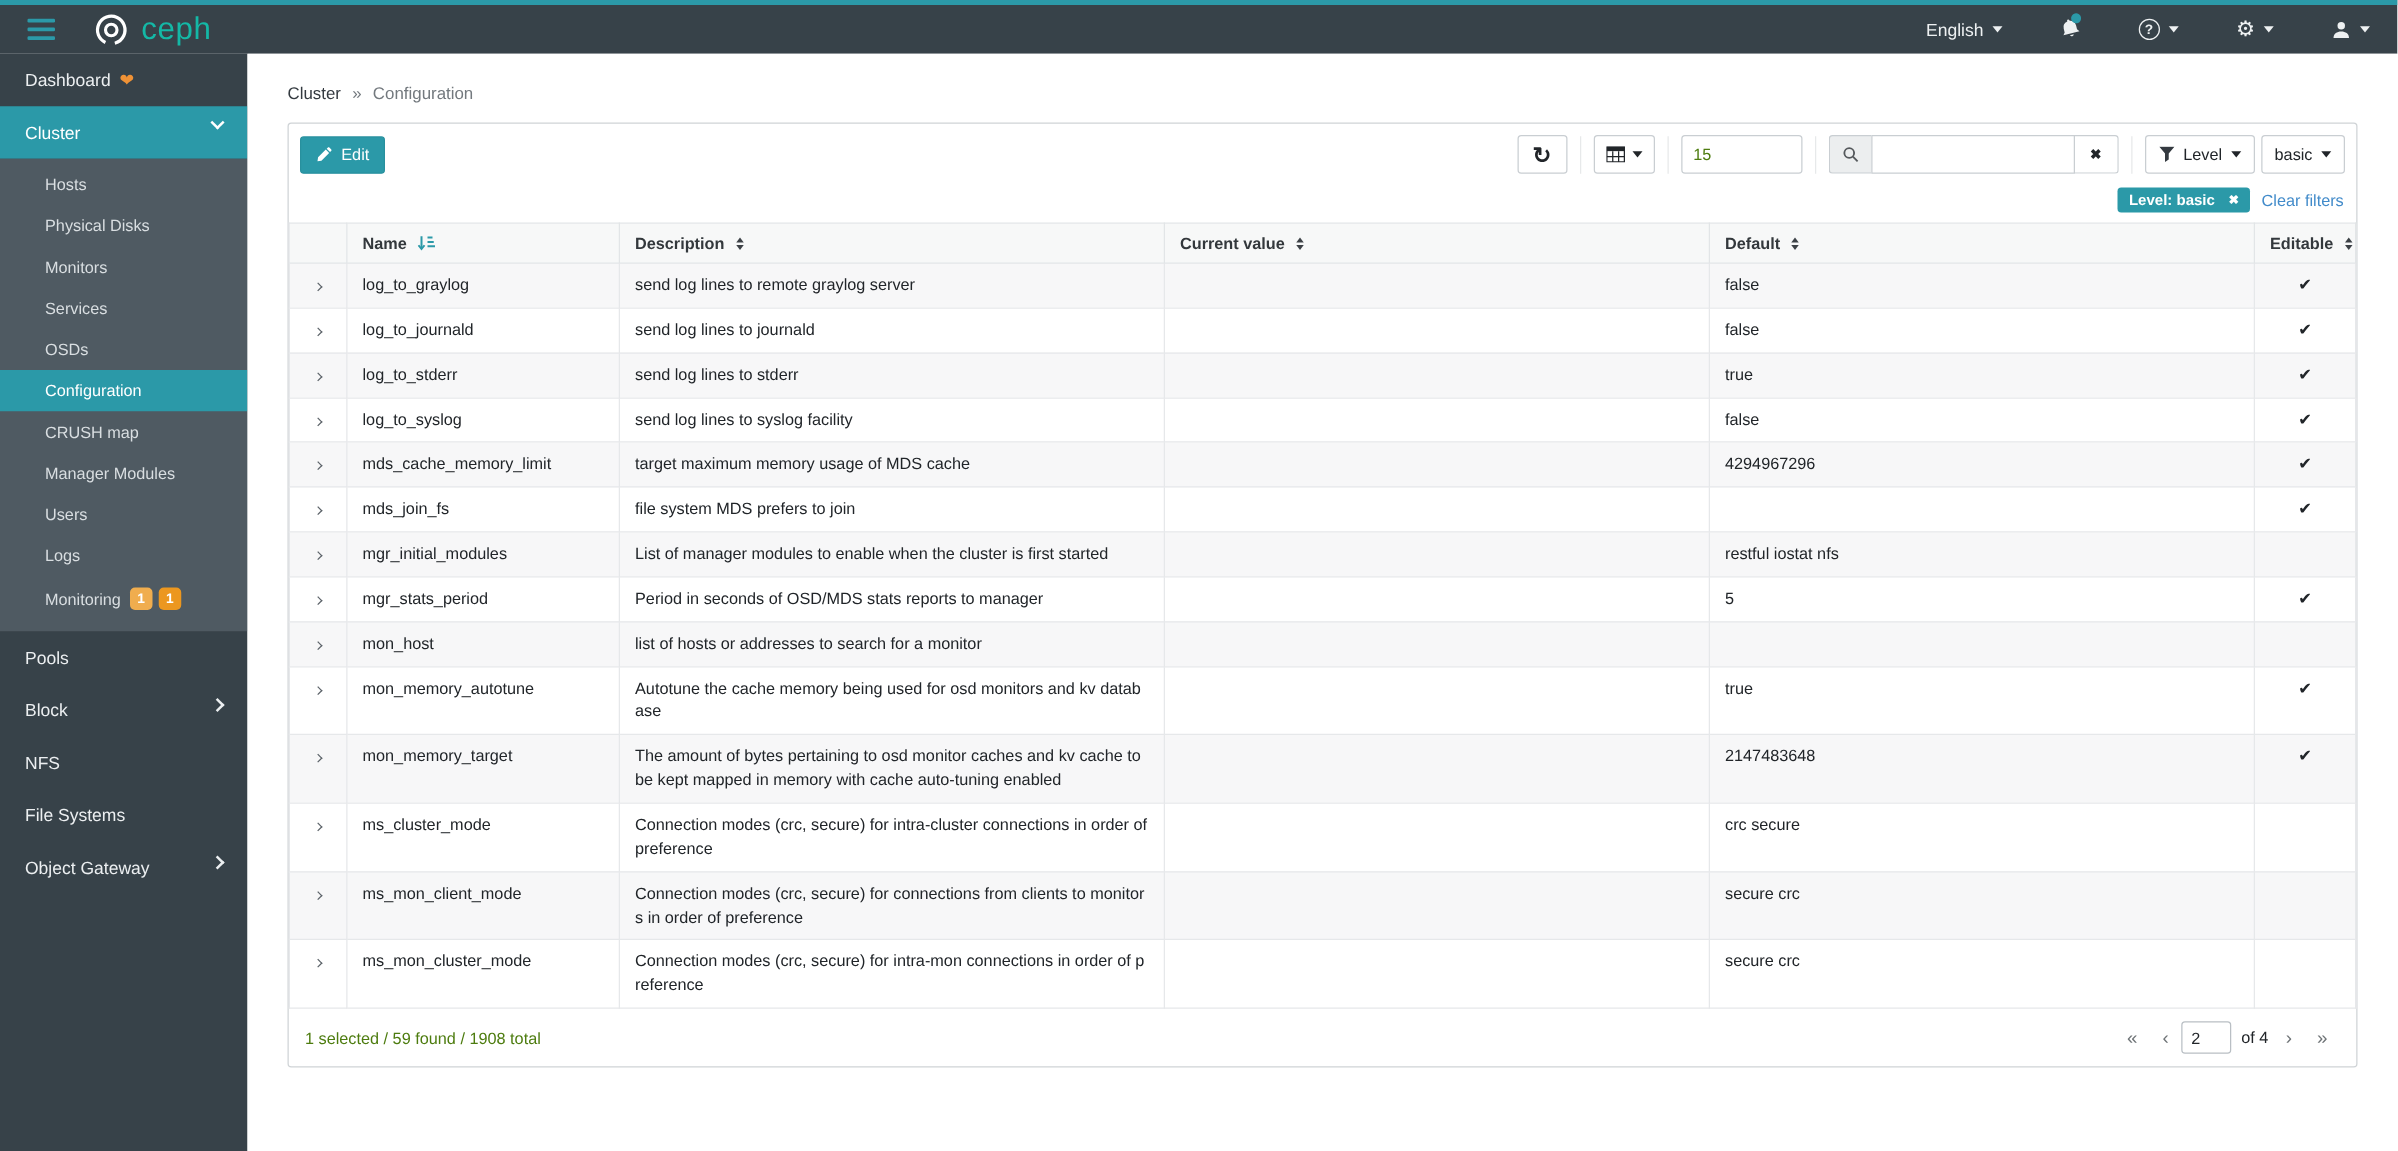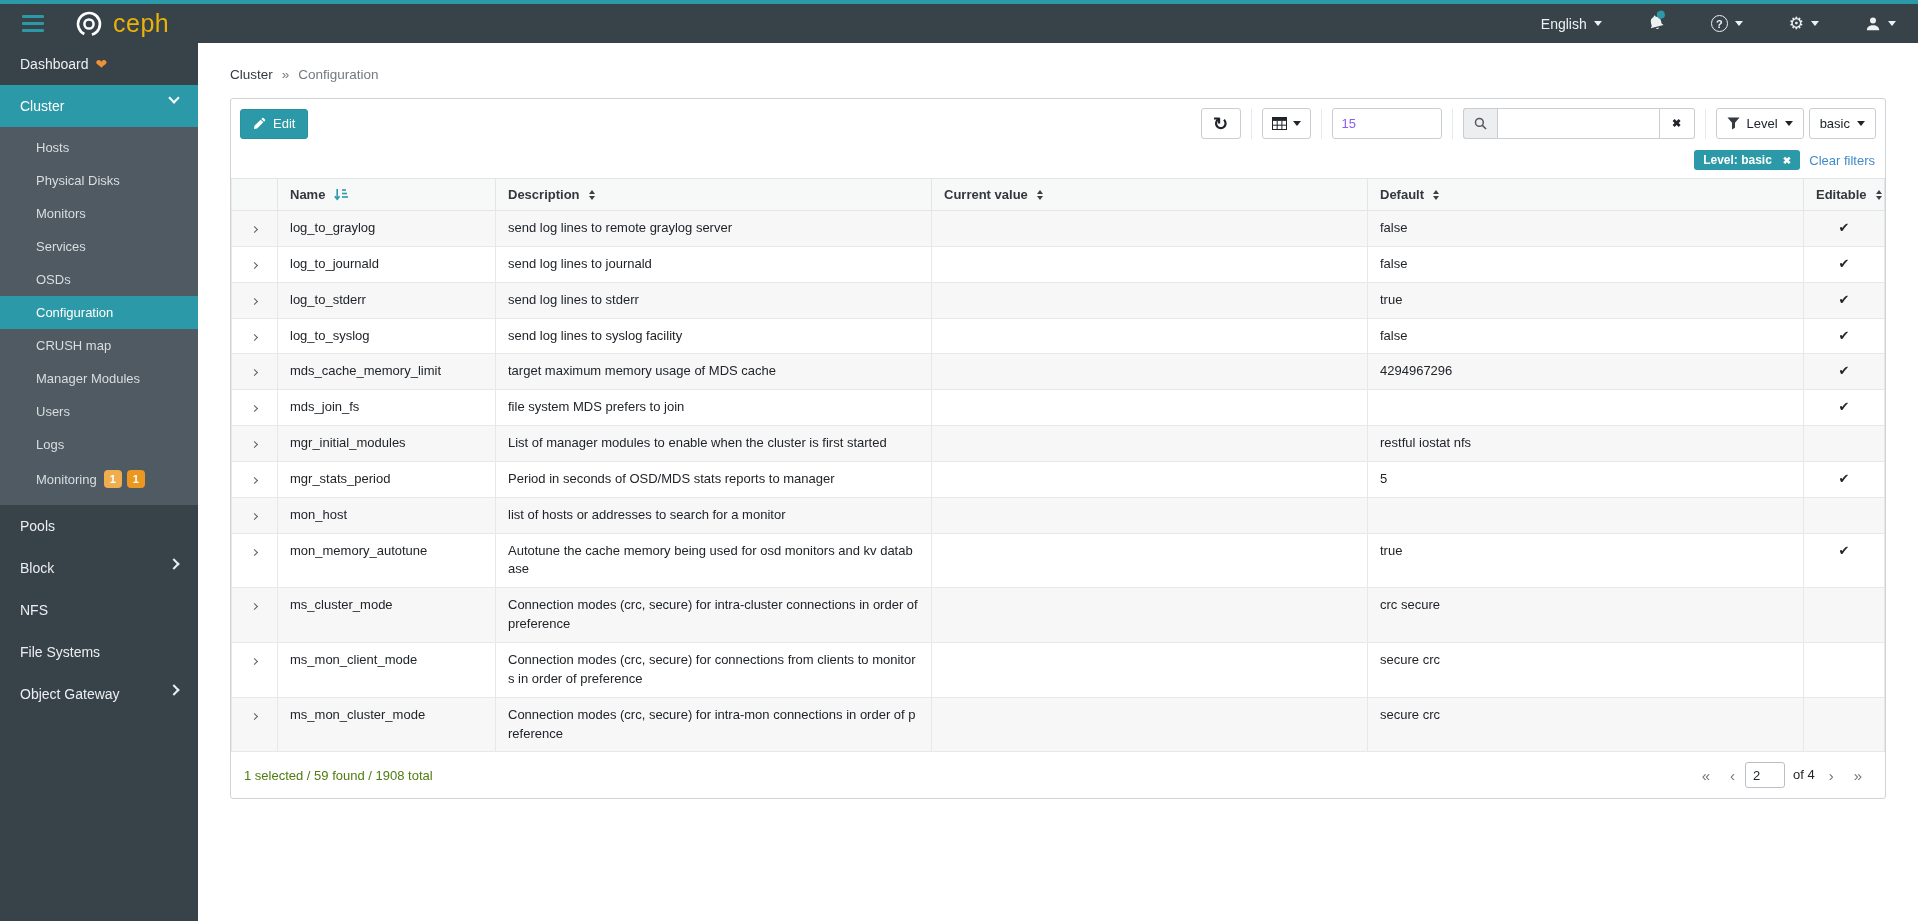--- a/index.html
+++ b/index.html
@@ -4,21 +4,21 @@
 <style>
   * { margin:0; padding:0; box-sizing:border-box; }
   html,body { width:1918px; height:921px; background:#fff; font-family:"Liberation Sans", sans-serif; }
   .page { width:1918px; height:921px; overflow:hidden; display:flex; flex-direction:column; }
 
   
   .navbar { height:43px; background:#374249; border-top:4px solid #2b99a8; display:flex; align-items:center; padding:0 22px; color:#eef1f2; flex:0 0 auto; }
   .hamburger { display:flex; flex-direction:column; gap:4px; cursor:pointer; margin-right:30px; }
   .hamburger i { display:block; width:22px; height:3px; background:#2b99a8; border-radius:1px; }
   .brand { display:flex; align-items:center; gap:9px; cursor:pointer; }
-  .brand-text { font-size:25px; color:#eab308; letter-spacing:.5px; }
+  .brand-text { font-size:25px; color:#14b8a6; letter-spacing:.5px; }
   .nav-right { margin-left:auto; display:flex; align-items:center; gap:46px; font-size:14px; }
   .nav-item { display:flex; align-items:center; gap:7px; cursor:pointer; color:#eef1f2; }
   .caret { width:0; height:0; border-left:4px solid transparent; border-right:4px solid transparent; border-top:5px solid currentColor; display:inline-block; }
   .caret.dark { border-top-color:#212529; }
   .bell-wrap { position:relative; display:inline-block; transform:rotate(-14deg); }
   .bell-dot { position:absolute; top:-2px; right:-2px; width:8px; height:8px; border-radius:50%; background:#2b99a8; }
   .help-circle { width:17px; height:17px; border:1.4px solid #eef1f2; border-radius:50%; font-size:11px; font-weight:700; display:flex; align-items:center; justify-content:center; }
   .gear-glyph { font-size:17px; line-height:1; }
 
   
@@ -46,21 +46,21 @@
 
   .card { border:1px solid #cfd3d6; border-radius:3px; background:#fff; }
 
   
   .toolbar { display:flex; align-items:center; padding:9px 9px; }
   .btn-edit { display:flex; align-items:center; gap:7px; background:#2b99a8; border:1px solid #28909e; color:#fff; font-size:13px; padding:0 12px; height:30px; border-radius:3px; cursor:pointer; font-family:inherit; }
   .toolbar-right { margin-left:auto; display:flex; align-items:center; }
   .tb-sep { width:1px; height:30px; background:#e7e9ea; margin:0 10px; }
   .btn-tool { height:31px; min-width:40px; background:#fff; border:1px solid #c9ced2; border-radius:3px; display:flex; align-items:center; justify-content:center; gap:6px; cursor:pointer; padding:0 9px; font-family:inherit; }
   .refresh-glyph { font-size:18px; line-height:1; color:#212529; font-weight:700; }
-  .page-size { width:110px; height:31px; border:1px solid #c9ced2; border-radius:3px; padding:0 9px; font-size:13px; color:#8b5cf6; font-family:inherit; }
+  .page-size { width:97px; height:31px; border:1px solid #c9ced2; border-radius:3px; padding:0 9px; font-size:13px; color:#4d7c0f; font-family:inherit; }
   .search-group { display:flex; height:31px; }
   .search-prefix { width:34px; background:#eceeef; border:1px solid #c9ced2; border-right:none; border-radius:3px 0 0 3px; display:flex; align-items:center; justify-content:center; }
   .search-input { width:163px; border:1px solid #c9ced2; padding:0 8px; font-size:13px; font-family:inherit; }
   .search-clear { width:35px; background:#fff; border:1px solid #c9ced2; border-left:none; border-radius:0 3px 3px 0; font-size:11px; color:#212529; cursor:pointer; font-weight:700; }
   .btn-filter { height:31px; background:#fff; border:1px solid #c9ced2; border-radius:3px; display:flex; align-items:center; gap:7px; font-size:13px; color:#212529; padding:0 10px; cursor:pointer; font-family:inherit; }
   .btn-filter + .btn-filter { margin-left:5px; }
 
   
   .filter-row { display:flex; justify-content:flex-end; align-items:center; gap:9px; padding:2px 10px 8px; }
   .chip { background:#2b99a8; color:#fff; font-size:12px; font-weight:700; border-radius:3px; padding:3px 9px; display:inline-flex; align-items:center; gap:11px; }
@@ -416,20 +416,28 @@
               <tr>
                 <td class="cell-expand"><span class="chev right"></span></td>
                 <td class="cell-name">mon_memory_autotune</td>
                 <td class="cell-desc">Autotune the cache memory being used for osd monitors and kv database</td>
                 <td class="cell-current"></td>
                 <td class="cell-default">true</td>
                 <td class="cell-editable"><span class="check">✔</span></td>
               </tr>
               <tr>
                 <td class="cell-expand"><span class="chev right"></span></td>
+                <td class="cell-name">mon_memory_target</td>
+                <td class="cell-desc">The amount of bytes pertaining to osd monitor caches and kv cache to be kept mapped in memory with cache auto-tuning enabled</td>
+                <td class="cell-current"></td>
+                <td class="cell-default">2147483648</td>
+                <td class="cell-editable"><span class="check">✔</span></td>
+              </tr>
+              <tr>
+                <td class="cell-expand"><span class="chev right"></span></td>
                 <td class="cell-name">ms_cluster_mode</td>
                 <td class="cell-desc">Connection modes (crc, secure) for intra-cluster connections in order of preference</td>
                 <td class="cell-current"></td>
                 <td class="cell-default">crc secure</td>
                 <td class="cell-editable"></td>
               </tr>
               <tr>
                 <td class="cell-expand"><span class="chev right"></span></td>
                 <td class="cell-name">ms_mon_client_mode</td>
                 <td class="cell-desc">Connection modes (crc, secure) for connections from clients to monitors in order of preference</td>

